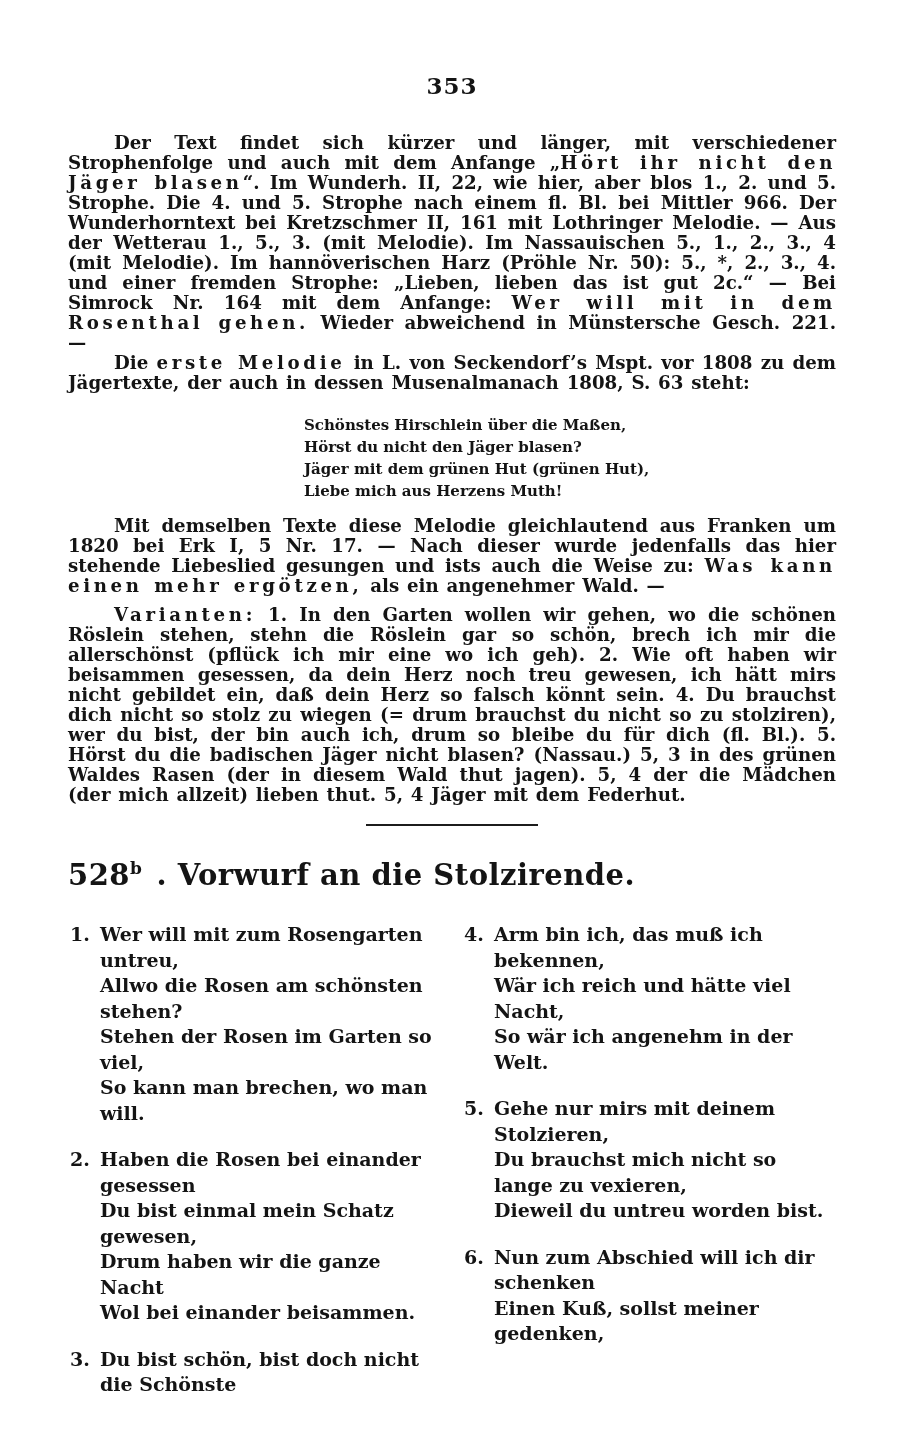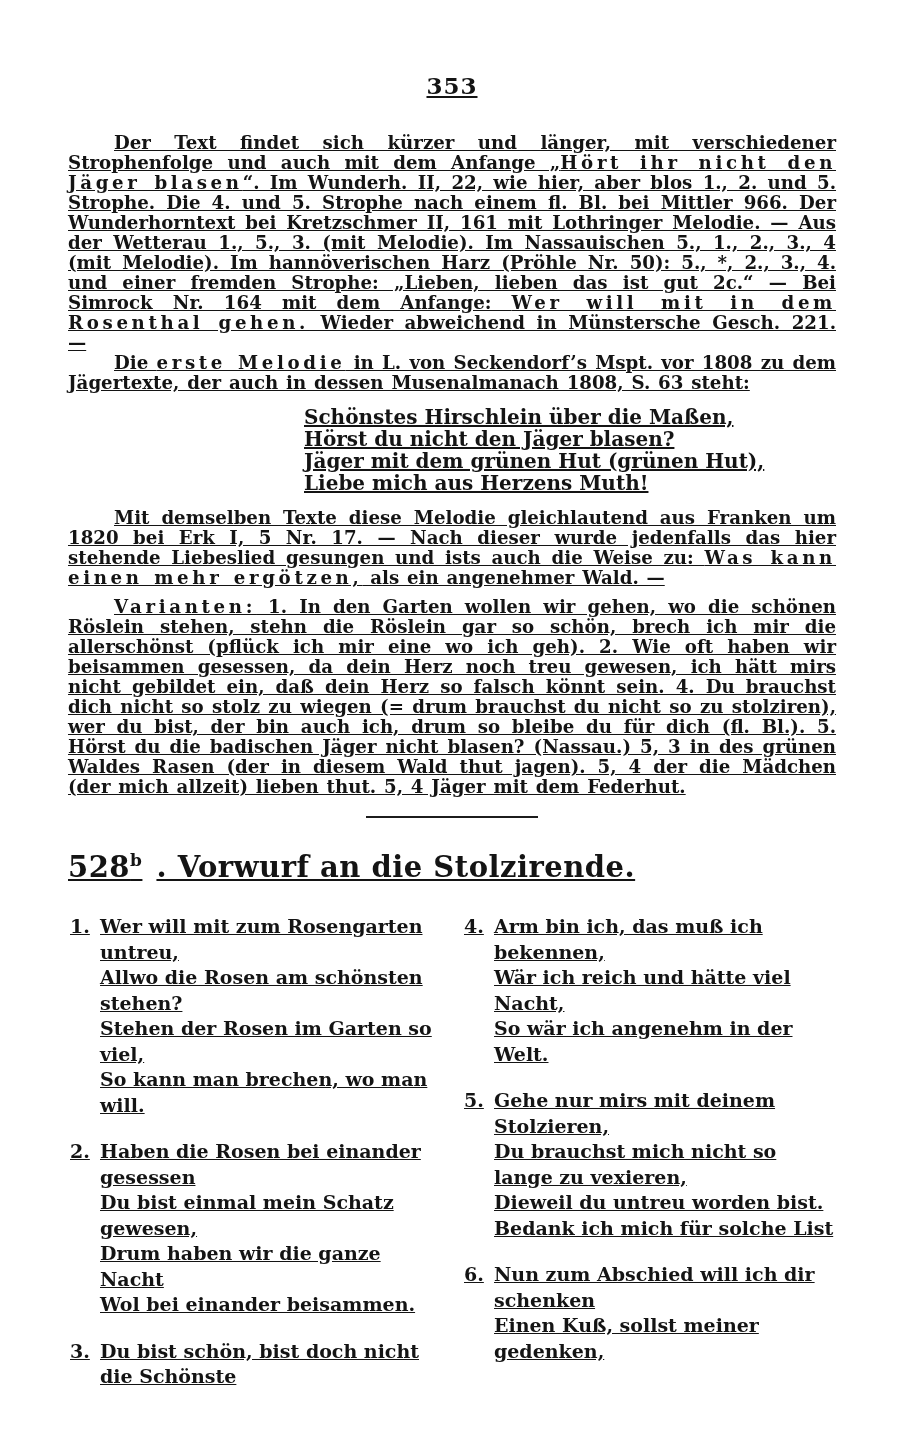--- a/index.html
+++ b/index.html
@@ -14,42 +14,41 @@
     font-family: "DejaVu Serif", serif;
     color: #141414;
     font-weight: 700;
   }
   .page {
     box-sizing: border-box;
     width: 900px;
     height: 1257px;
     padding: 72px 64px 0 68px;
     background: #ffffff;
-    text-decoration: underline;
   }
   .page-number {
     text-align: center;
     font-size: 23px;
     letter-spacing: 1px;
     margin: 0 0 34px 0;
   }
   .body-par {
     font-size: 18.2px;
     line-height: 20px;
     text-align: justify;
     text-indent: 46px;
     margin: 0;
     word-spacing: 1.5px;
   }
   .sperr {
     letter-spacing: 0.2em;
   }
   .verse-quote {
-    margin: 13px 0 14px 236px;
-    font-size: 20px;
+    margin: 21px 0 14px 236px;
+    font-size: 15px;
     line-height: 22px;
   }
   .par-gap { margin-top: 9px; }
   .rule {
     width: 172px;
     height: 2px;
     background: #1c1c1c;
     margin: 19px auto 0 auto;
   }
   .song-heading {
@@ -151,21 +150,20 @@
           <div>So wär ich angenehm in der Welt.</div>
         </div>
       </div>
 
       <div class="stanza">
         <div class="stanza-num">5.</div>
         <div class="stanza-lines">
           <div>Gehe nur mirs mit deinem Stolzieren,</div>
           <div>Du brauchst mich nicht so lange zu vexieren,</div>
           <div>Dieweil du untreu worden bist.</div>
-          <div>Bedank ich mich für solche List</div>
         </div>
       </div>
 
       <div class="stanza">
         <div class="stanza-num">6.</div>
         <div class="stanza-lines">
           <div>Nun zum Abschied will ich dir schenken</div>
           <div>Einen Kuß, sollst meiner gedenken,</div>
 
         </div>

